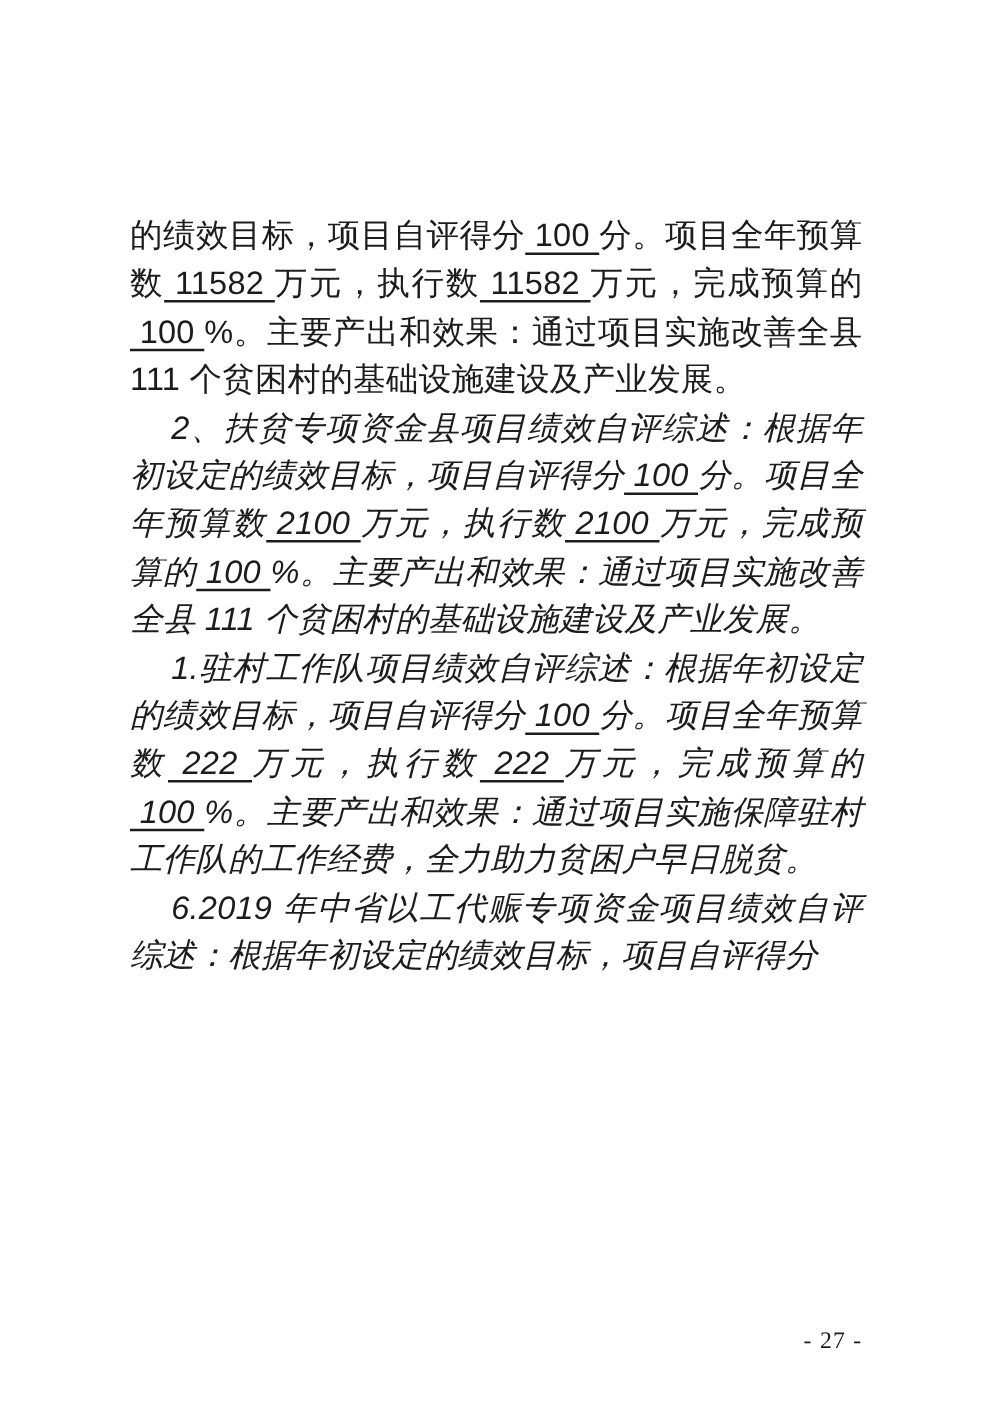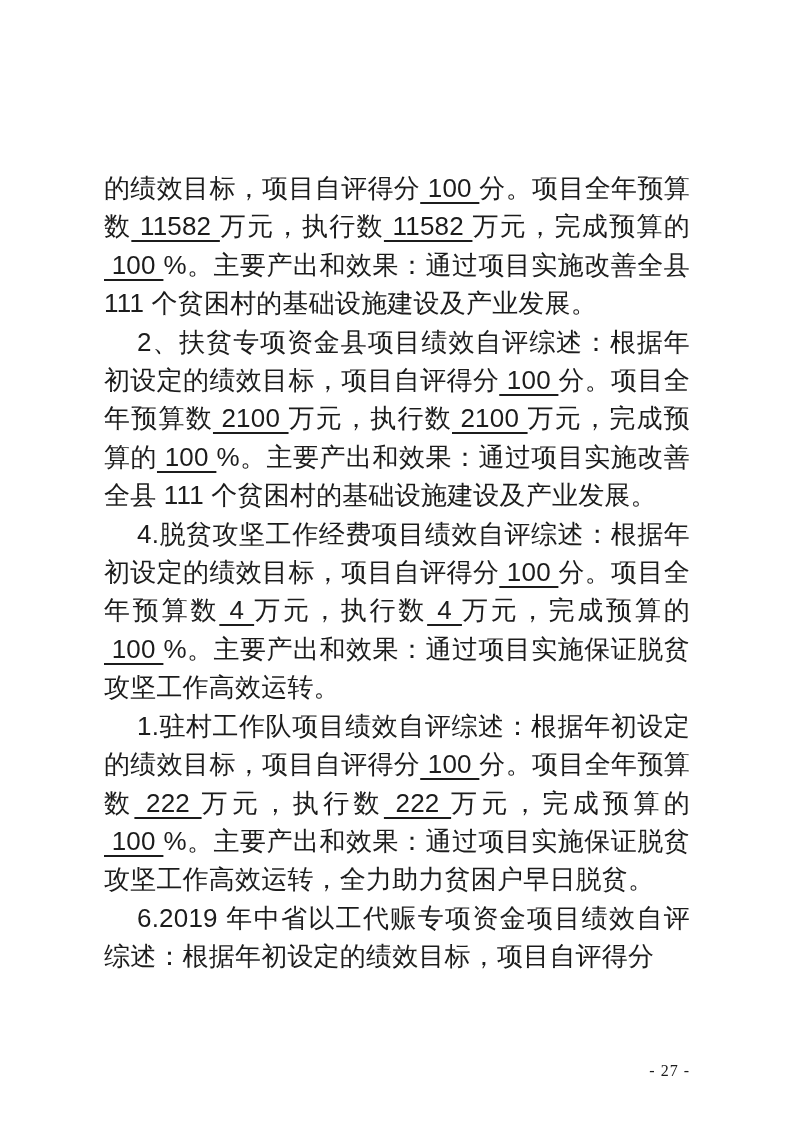--- a/index.html
+++ b/index.html
@@ -26,45 +26,45 @@
     line-height: 38.4px;
     text-align: justify;
     letter-spacing: 0.2px;
   }
   p.para {
     margin: 0;
     padding: 0;
   }
   p.para.indent {
     text-indent: 33px;
+    font-style: italic;
   }
   .u {
     text-decoration: underline;
     text-decoration-thickness: 2px;
     text-underline-offset: 5px;
     text-decoration-color: #1c1c1c;
     white-space: pre;
   }
   .page-footer {
     position: absolute;
     left: 104px;
     top: 1037px;
     width: 586px;
     text-align: right;
     font-family: "Liberation Serif", "DejaVu Serif", serif;
-    font-size: 16px;
+    font-size: 19px;
     color: #1c1c1c;
     letter-spacing: 1px;
   }
 </style>
 </head>
 <body>
 
 <div class="page">
   <div class="doc-body">
       <p class="para"><span>的绩效目标，项目自评得分</span><span class="u"> 100 </span><span>分。项目全年预算数</span><span class="u"> 11582 </span><span>万元，执行数</span><span class="u"> 11582 </span><span>万元，完成预算的</span><span class="u"> 100 </span><span>%。主要产出和效果：通过项目实施改善全县 111 个贫困村的基础设施建设及产业发展。</span></p>
       <p class="para indent"><span>2、扶贫专项资金县项目绩效自评综述：根据年初设定的绩效目标，项目自评得分</span><span class="u"> 100 </span><span>分。项目全年预算数</span><span class="u"> 2100 </span><span>万元，执行数</span><span class="u"> 2100 </span><span>万元，完成预算的</span><span class="u"> 100 </span><span>%。主要产出和效果：通过项目实施改善全县 111 个贫困村的基础设施建设及产业发展。</span></p>
-      <p class="para indent"><span>4.脱贫攻坚工作经费项目绩效自评综述：根据年初设定的绩效目标，项目自评得分</span><span class="u"> 100 </span><span>分。项目全年预算数</span><span class="u"> 4 </span><span>万元，执行数</span><span class="u"> 4 </span><span>万元，完成预算的</span><span class="u"> 100 </span><span>%。主要产出和效果：通过项目实施保证脱贫攻坚工作高效运转。</span></p>
-      <p class="para indent"><span>1.驻村工作队项目绩效自评综述：根据年初设定的绩效目标，项目自评得分</span><span class="u"> 100 </span><span>分。项目全年预算数</span><span class="u"> 222 </span><span>万元，执行数</span><span class="u"> 222 </span><span>万元，完成预算的</span><span class="u"> 100 </span><span>%。主要产出和效果：通过项目实施保证脱贫攻坚工作高效运转，全力助力贫困户早日脱贫。</span></p>
+      <p class="para indent"><span>1.驻村工作队项目绩效自评综述：根据年初设定的绩效目标，项目自评得分</span><span class="u"> 100 </span><span>分。项目全年预算数</span><span class="u"> 222 </span><span>万元，执行数</span><span class="u"> 222 </span><span>万元，完成预算的</span><span class="u"> 100 </span><span>%。主要产出和效果：通过项目实施保障驻村工作队的工作经费，全力助力贫困户早日脱贫。</span></p>
       <p class="para indent"><span>6.2019 年中省以工代赈专项资金项目绩效自评综述：根据年初设定的绩效目标，项目自评得分</span></p>
     </div>
   <div class="page-footer">- 27 -</div>
 </div>
 
 </body></html>

